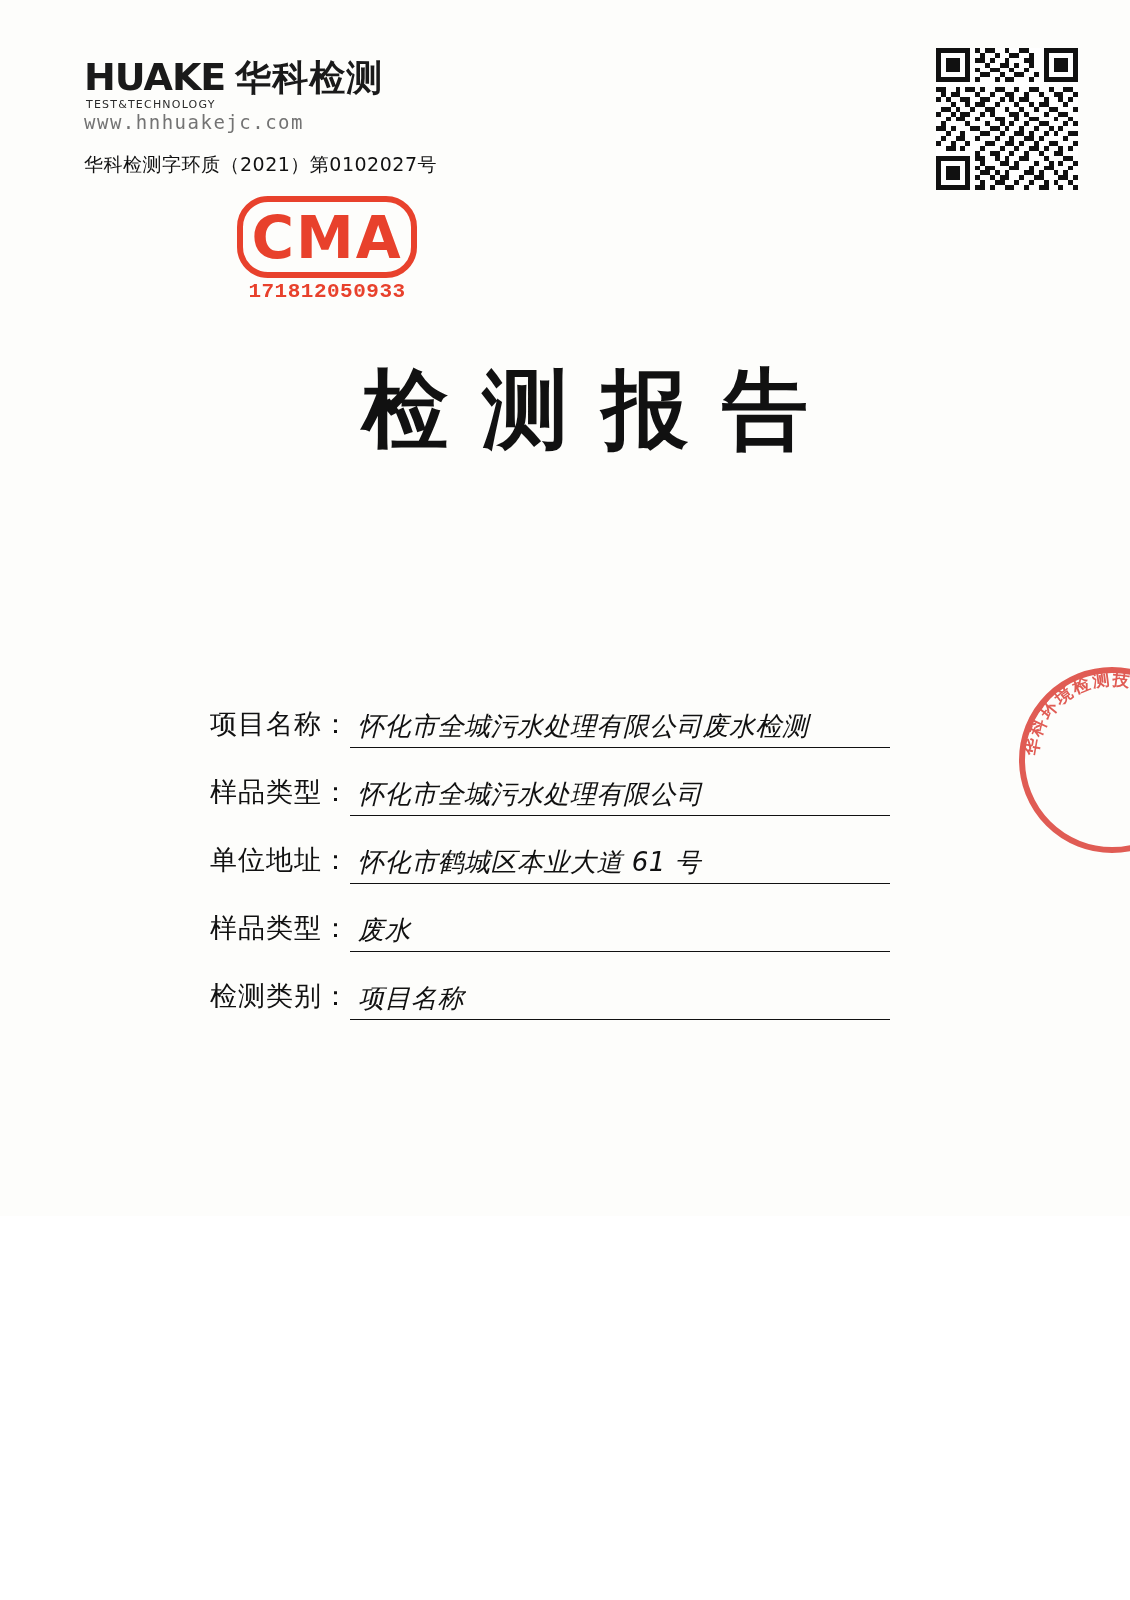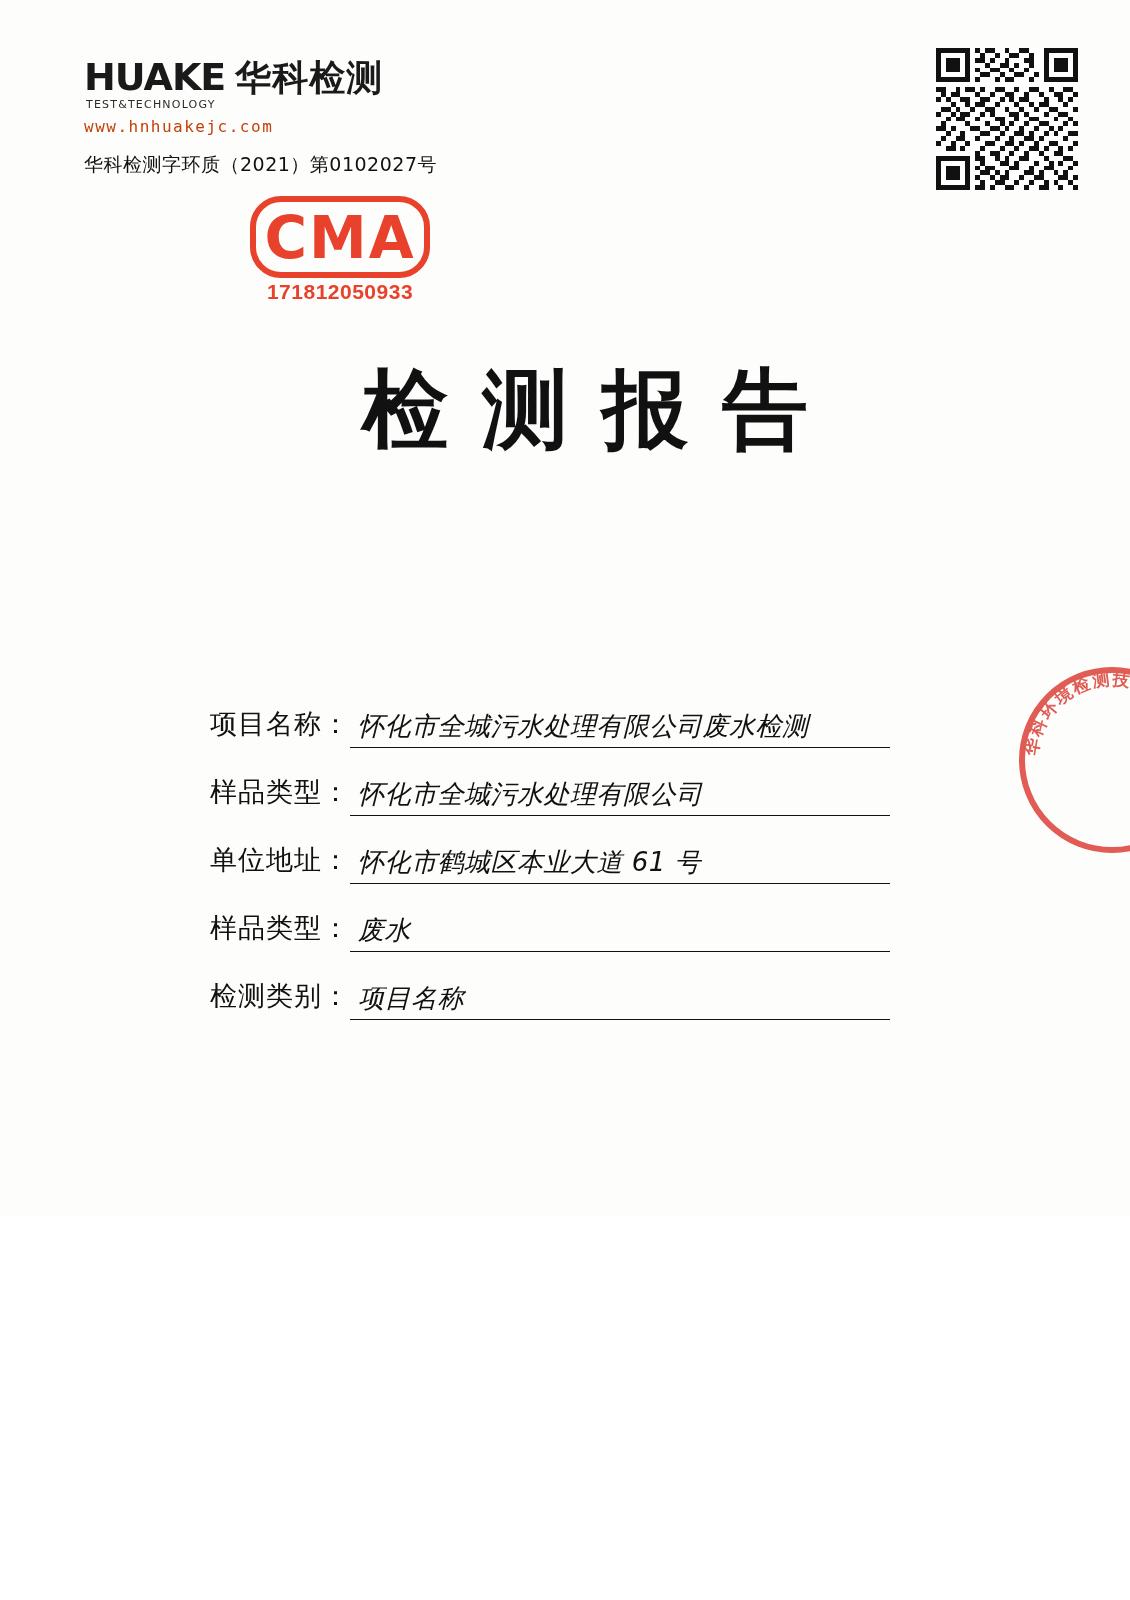--- a/index.html
+++ b/index.html
@@ -50,24 +50,23 @@
   .logo-sub {
     font-family: "DejaVu Sans", sans-serif;
     font-size: 11px;
     letter-spacing: 1.2px;
     color: #2b2b2b;
     margin-top: 2px;
     margin-left: 2px;
   }
   .logo-url {
     font-family: "DejaVu Sans Mono", monospace;
-    font-size: 16px;
+    font-size: 19px;
     letter-spacing: 1.5px;
-    color: #c2410c;
-    margin-top: 6px;
+    color: #737373;
   }
   .cert-no {
     position: absolute;
     left: 84px;
     top: 152px;
     font-family: "DejaVu Sans", sans-serif;
     font-size: 19px;
     color: #111;
     letter-spacing: 0.5px;
   }
@@ -78,34 +77,34 @@
     right: 92px;
     top: 48px;
     width: 142px;
     height: 142px;
   }
   .qr svg { display: block; }
 
   
   .cma {
     position: absolute;
-    left: 245px;
+    left: 232px;
     top: 196px;
     width: 190px;
     text-align: center;
   }
   .cma-badge {
     position: relative;
     width: 180px;
     height: 82px;
     margin: 0 auto;
   }
   .cma-badge svg { display: block; }
   .cma-code {
-    font-family: Liberation Sans, sans-serif;
+    font-family: Liberation Mono, monospace;
     font-weight: bold;
     font-size: 21px;
     color: #e8412c;
     letter-spacing: 0.5px;
     margin-top: 2px;
   }
 
   
   .doc-title {
     position: absolute;

